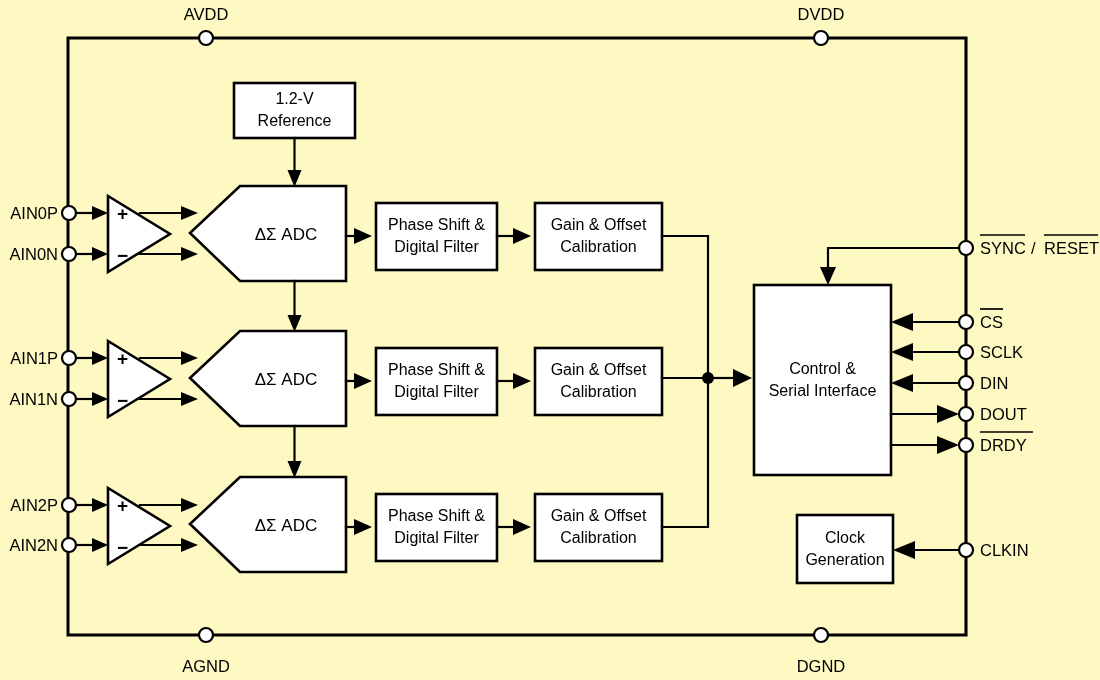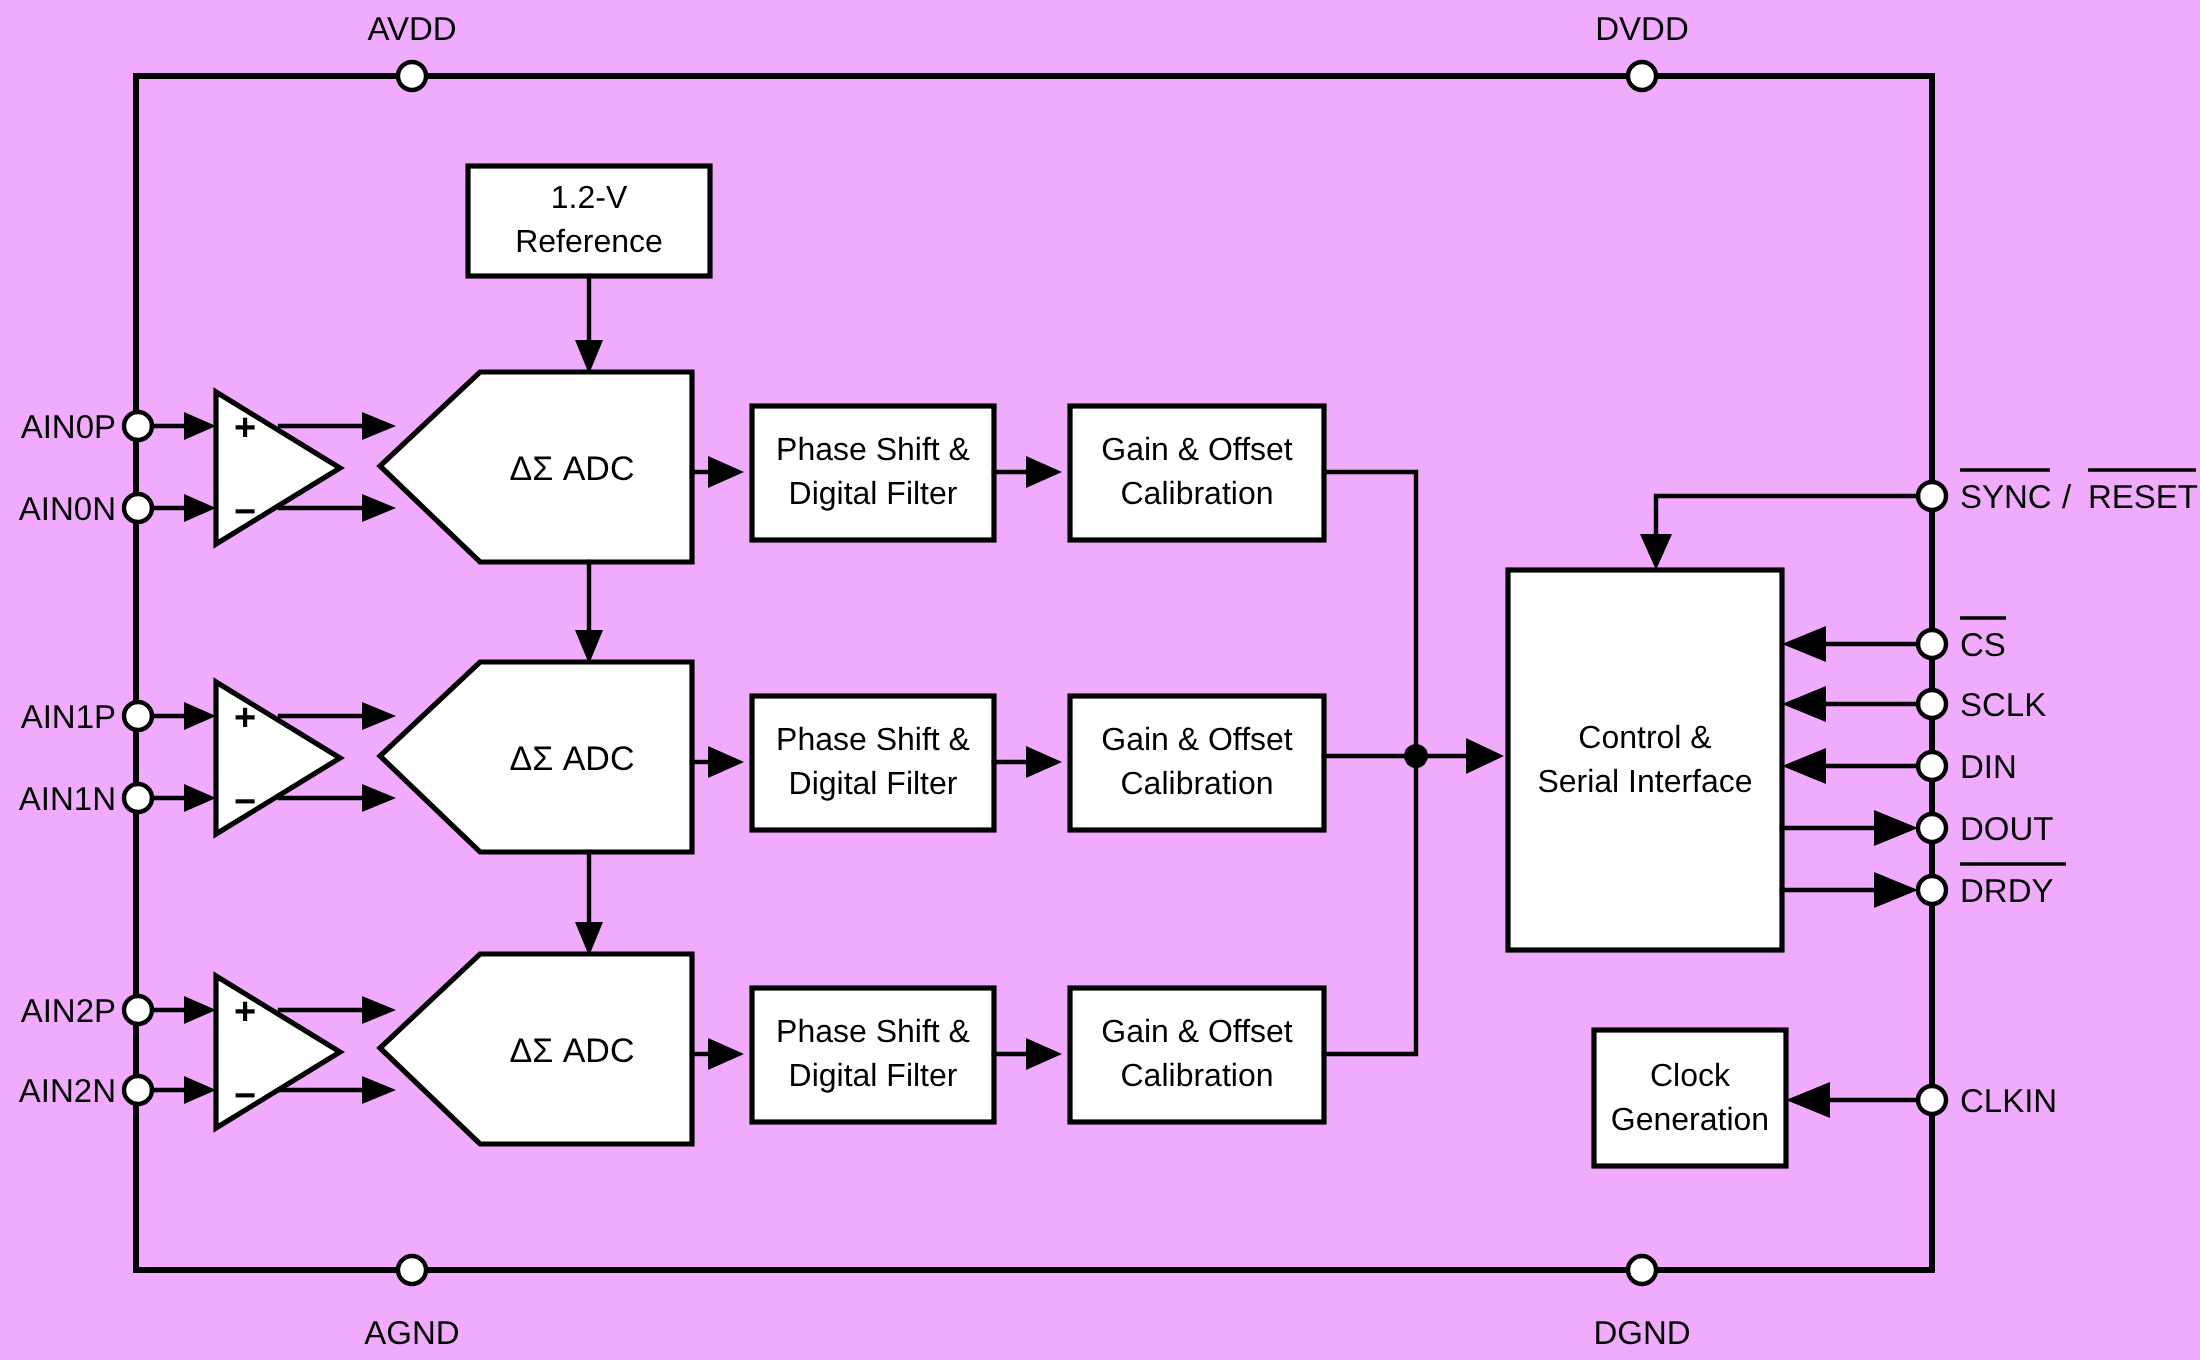--- a/index.html
+++ b/index.html
@@ -8,21 +8,21 @@
     padding: 0;
     background: #ffffff;
   }
   body {
     font-family: "Liberation Sans", sans-serif;
   }
   #diagram-root {
     position: relative;
     width: 1100px;
     height: 680px;
-    background: #f0abfc;
+    background: #fef9c3;
     overflow: hidden;
   }
   svg.diagram {
     display: block;
     width: 1100px;
     height: 680px;
   }
   .wire {
     stroke: #000000;
     stroke-width: 2.2;

